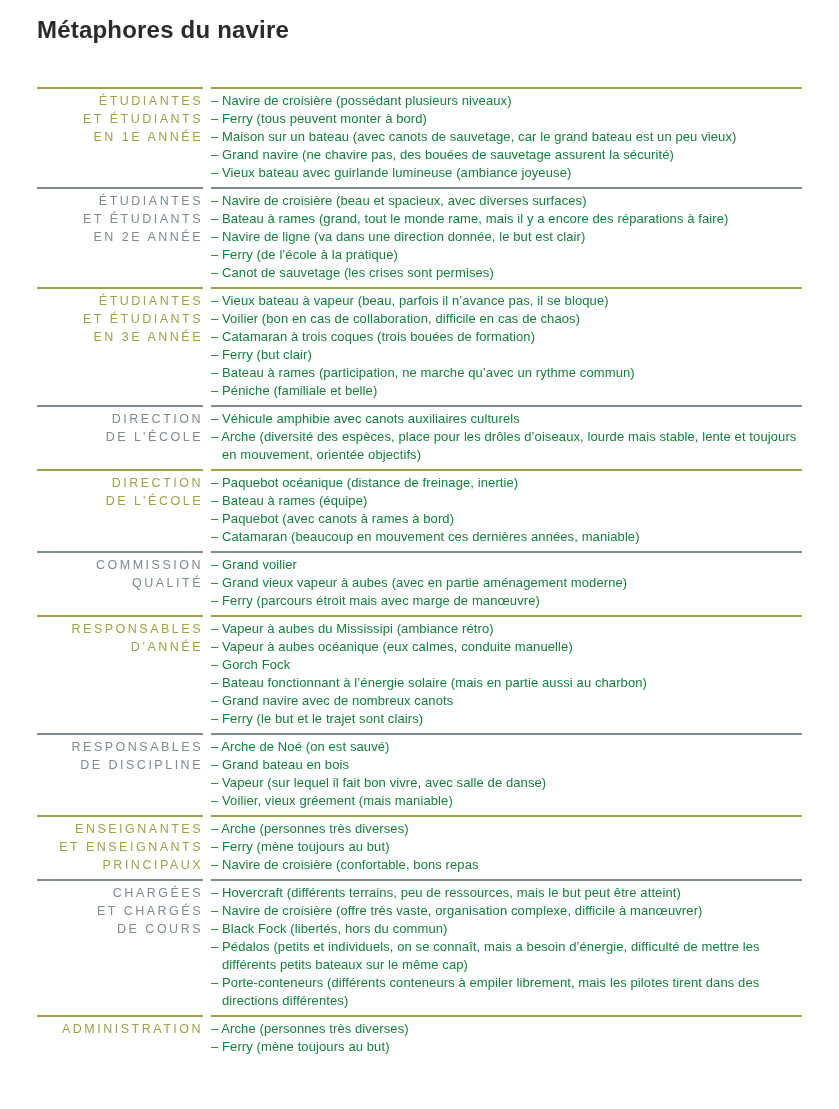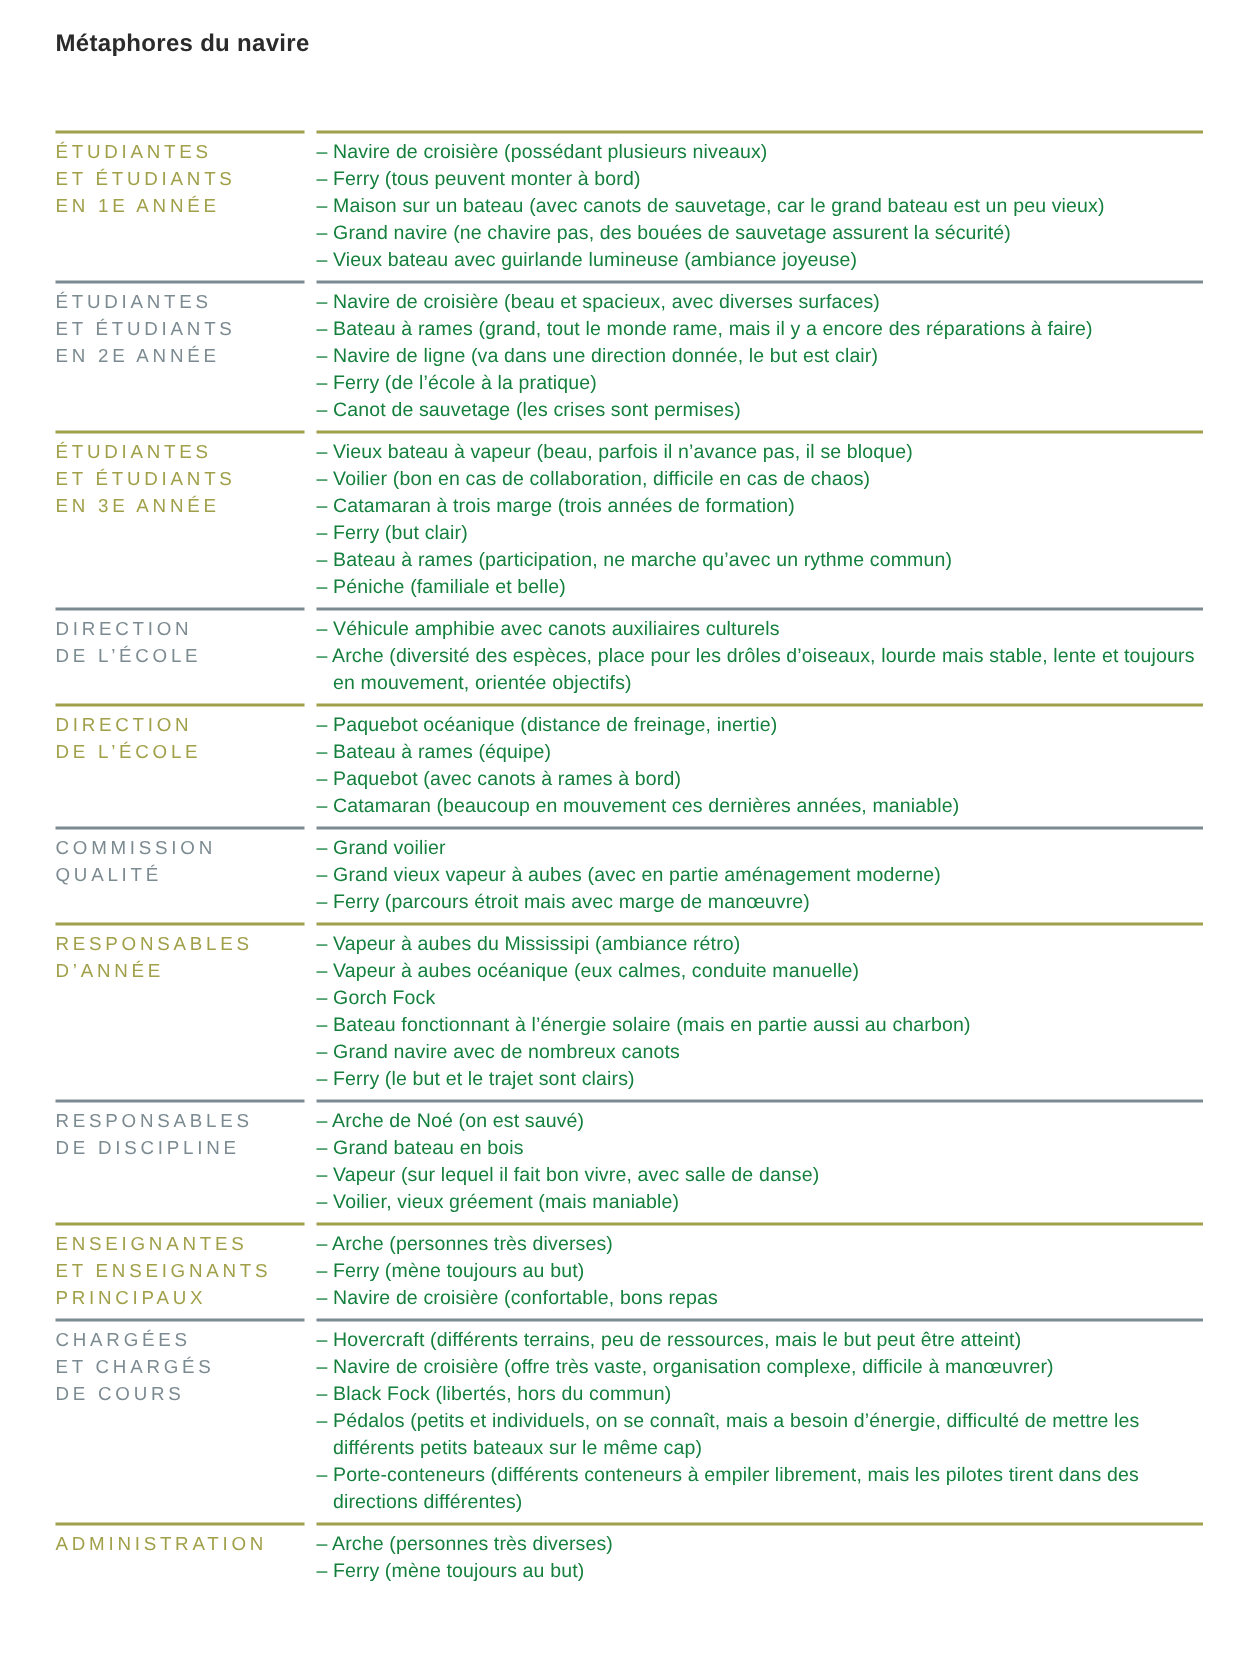--- a/index.html
+++ b/index.html
@@ -14,21 +14,21 @@
     font-family: "Liberation Sans", "DejaVu Sans", sans-serif;
     color: #2e2e2e;
     -webkit-font-smoothing: antialiased;
   }
   .page {
     padding: 18px 37px 20px 37px;
     box-sizing: border-box;
     width: 839px;
   }
   .page-title {
-    font-size: 16px;
+    font-size: 24px;
     font-weight: bold;
     color: #2b2b2b;
     letter-spacing: 0.2px;
     margin: 0 0 46px 0;
     line-height: 23px;
   }
   .metaphor-table {
     width: 765px;
   }
   .row {
@@ -36,20 +36,21 @@
     gap: 8px;
   }
   .cell {
     border-top: 2px solid var(--c, #a1a04a);
     padding: 3px 0 5px 0;
     box-sizing: border-box;
   }
   .cell-label {
     width: 166px;
     flex: 0 0 166px;
+    text-align: right;
   }
   .cell-content {
     flex: 1 1 auto;
     min-width: 0;
   }
   .label-line {
     font-size: 12.5px;
     line-height: 18px;
     letter-spacing: 2.5px;
     text-transform: uppercase;
@@ -104,21 +105,21 @@
 
   <div class="row" style="--c: #a1a04a;">
     <div class="cell cell-label">
           <div class="label-line">ÉTUDIANTES</div>
           <div class="label-line">ET ÉTUDIANTS</div>
           <div class="label-line">EN 3E ANNÉE</div>
         </div>
     <div class="cell cell-content">
           <div class="item">– Vieux bateau à vapeur (beau, parfois il n’avance pas, il se bloque)</div>
           <div class="item">– Voilier (bon en cas de collaboration, difficile en cas de chaos)</div>
-          <div class="item">– Catamaran à trois marge (trois années de formation)</div>
+          <div class="item">– Catamaran à trois coques (trois bouées de formation)</div>
           <div class="item">– Ferry (but clair)</div>
           <div class="item">– Bateau à rames (participation, ne marche qu’avec un rythme commun)</div>
           <div class="item">– Péniche (familiale et belle)</div>
         </div>
   </div>
 
   <div class="row" style="--c: #7c8b91;">
     <div class="cell cell-label">
           <div class="label-line">DIRECTION</div>
           <div class="label-line">DE L’ÉCOLE</div>

